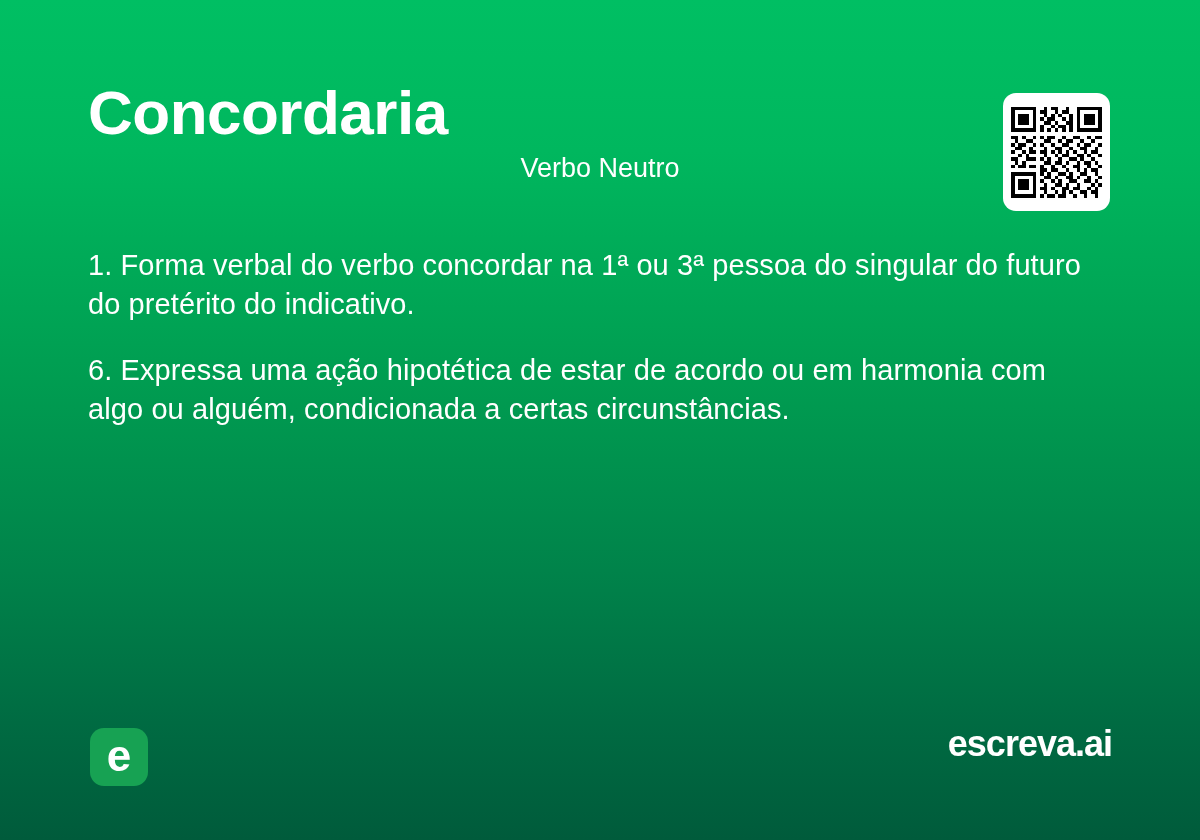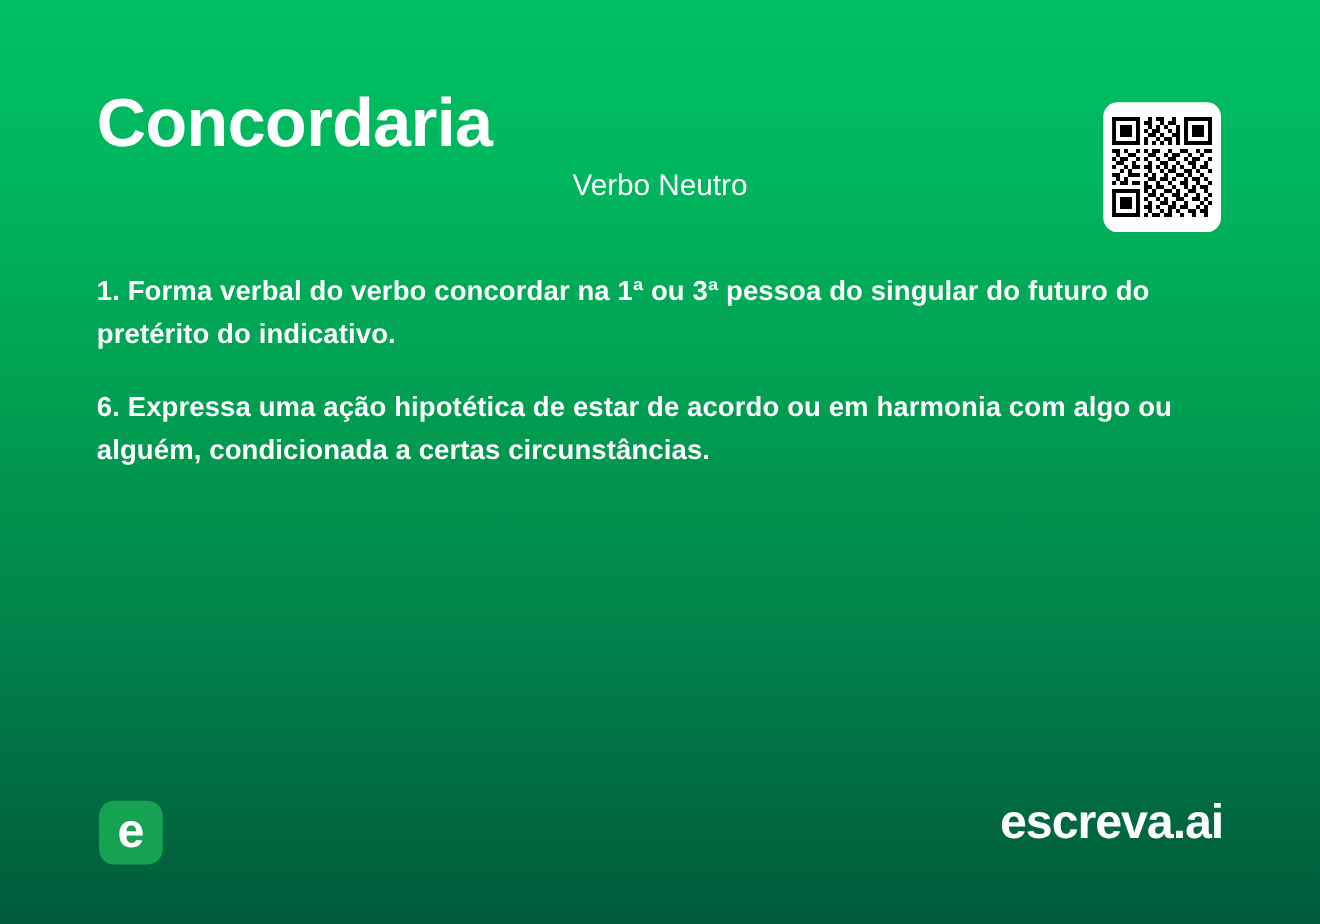--- a/index.html
+++ b/index.html
@@ -78,22 +78,22 @@
   
   .definitions {
     position: absolute;
     left: 88px;
     top: 246px;
     width: 1004px;
   }
 
   .definition {
     margin: 0 0 28px 0;
-    font-size: 25px;
-    font-weight: 700;
+    font-size: 29px;
+    font-weight: 400;
     line-height: 38.5px;
     color: #ffffff;
     letter-spacing: 0.1px;
   }
   .definition:last-child {
     margin-bottom: 0;
   }
 
   
   .footer {
@@ -122,21 +122,21 @@
     color: #ffffff;
     line-height: 1;
     margin-top: -3px;
     letter-spacing: 0;
   }
 
   .wordmark {
     position: absolute;
     right: 88px;
     top: 22px;
-    font-size: 44px;
+    font-size: 36px;
     font-weight: 700;
     letter-spacing: -1px;
     color: #ffffff;
     line-height: 1.2;
     white-space: nowrap;
   }
 </style>
 </head>
 <body>
 

